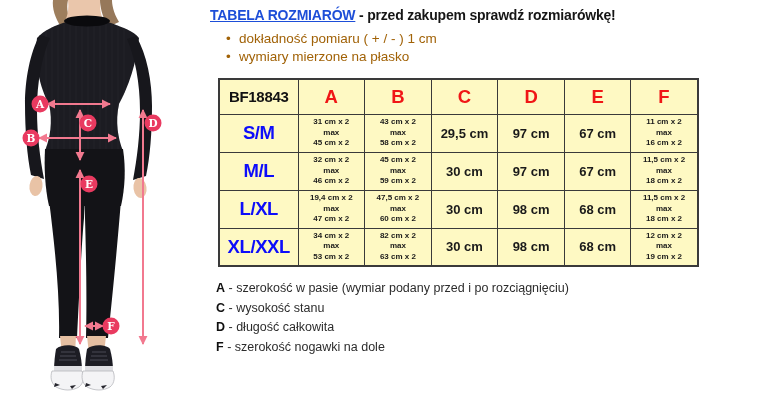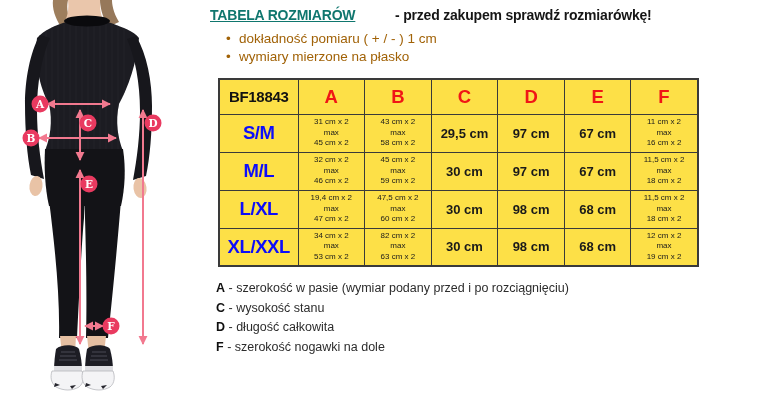--- a/index.html
+++ b/index.html
@@ -9,46 +9,46 @@
     font-family:"Liberation Sans", sans-serif; overflow:hidden;
   }
   
   .figure { position:absolute; left:0; top:0; width:196px; height:415px; }
   .figure svg { display:block; width:196px; height:415px; }
 
   
   .content { position:absolute; left:210px; top:6px; width:556px; }
 
   .title-line { font-size:14px; font-weight:bold; letter-spacing:-0.2px; line-height:19px; color:#111; }
-  .title-red  { color:#0f766e; text-decoration:underline; }
-  .subtitle   { color:#161616;margin-left:36px; }
+  .title-red  { color:#1d4ed8; text-decoration:underline; }
+  .subtitle   { color:#161616; }
 
   ul.bullets { list-style:none; margin:5px 0 0 16px; }
   ul.bullets li {
     position:relative; padding-left:13px; font-size:13.5px; font-weight:normal;
     color:#a16207; line-height:17.5px;
   }
   ul.bullets li::before { content:"•"; position:absolute; left:0; top:0; }
   ul.bullets li:first-child span { display:inline-block; max-width:200px; }
 
   table.size-table {
     border-collapse:collapse; table-layout:fixed; width:479px;
-    margin:13px 0 0 8px; border:2px solid #3a3a3a; background:#fde047;
+    margin:13px 0 0 8px; border:2px solid #3a3a3a; background:#fef9c3;
   }
   .size-table col.c0 { width:79px; }
   .size-table col.cx { width:66.6px; }
   .size-table th, .size-table td {
     border:1px solid #3a3a3a; text-align:center; vertical-align:middle; padding:0;
   }
   .size-table thead tr { height:35px; }
   .size-table tbody tr { height:38px; }
   th.model  { font-size:15px; font-weight:bold; color:#121212; letter-spacing:-0.3px; }
   th.letter { font-size:18.5px; font-weight:bold; color:#f01616; }
   td.size   { font-size:18.5px; font-weight:bold; color:#0d0dfa; letter-spacing:-0.4px; }
-  td.small  { font-size:8px;  font-weight:normal; color:#1a1a1a; line-height:1.32; white-space:pre-line; }
+  td.small  { font-size:8px;  font-weight:bold; color:#1a1a1a; line-height:1.32; white-space:pre-line; }
   td.big    { font-size:13px; font-weight:bold; color:#1a1a1a; }
 
   .legend { margin:12px 0 16px 6px; font-size:12.5px; line-height:19.5px; color:#2c2c2c; }
   .legend b { color:#0f0f0f; font-weight:bold; }
 </style>
 </head>
 <body>
 
 <div class="page">
 

